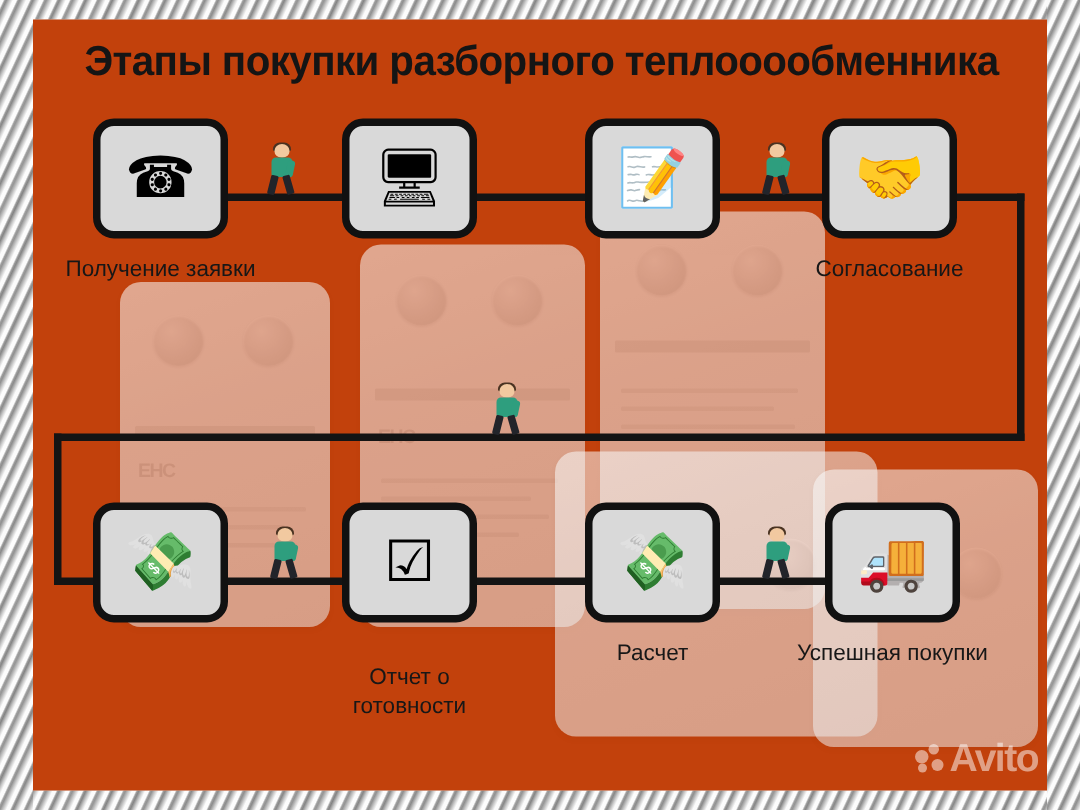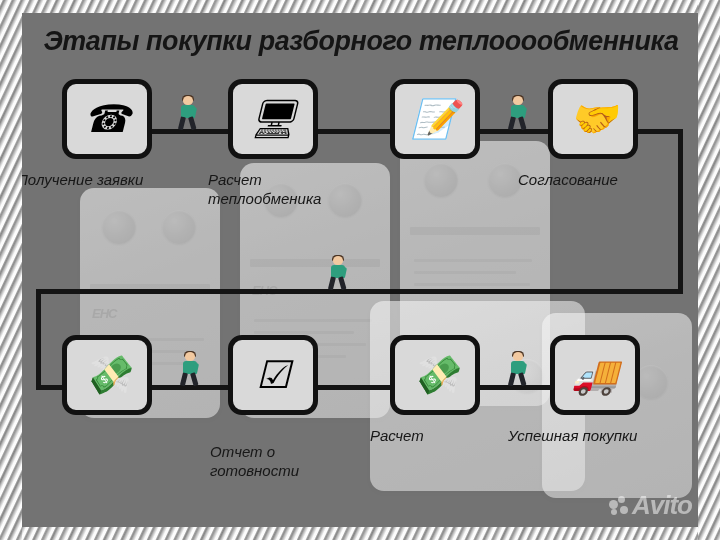--- a/index.html
+++ b/index.html
@@ -38,23 +38,22 @@
   #frame-left   { left:0;   top:0;    width:22px;  height:540px; }
   #frame-right  { left:698px; top:0;  width:22px;  height:540px; }
 
   
   #slide {
     position: absolute;
     left: 22px;
     top: 13px;
     width: 676px;
     height: 514px;
-    background: #737373;
+    background: #c2410c;
     overflow: hidden;
-    font-style: italic;
   }
 
   
   .bg-plate {
     position: absolute;
     border-radius: 14px;
     background: linear-gradient(160deg, #fafafa 0%, #f0f0f0 40%, #e9e9e9 100%);
     box-shadow: 0 2px 6px rgba(0,0,0,0.05);
     opacity: 0.55;
   }
@@ -127,20 +126,21 @@
     justify-content: center;
     z-index: 5;
   }
   .step-icon {
     font-size: 38px;
     line-height: 1;
     user-select: none;
   }
   .step-label {
     position: absolute;
+    text-align: center;
     font-size: 15px;
     line-height: 19px;
     color: #171717;
     z-index: 6;
     font-family: "Liberation Sans", sans-serif;
   }
 
   
   .walker {
     position: absolute;
@@ -291,21 +291,20 @@
     <div class="conn conn-h" style="left:458px; top:372px; width:70px;"></div>
 
     <div class="step-box" style="left:40px; top:66px;">
       <span class="step-icon">☎</span>
     </div>
     <div class="step-label" style="left:-5px; top:157px; width:180px;">Получение заявки</div>
 
     <div class="step-box" style="left:206px; top:66px;">
       <span class="step-icon">🖥</span>
     </div>
-    <div class="step-label" style="left:186px; top:157px; width:130px;">Расчет теплообменика</div>
 
     <div class="step-box" style="left:368px; top:66px;">
       <span class="step-icon">📝</span>
     </div>
 
     <div class="step-box" style="left:526px; top:66px;">
       <span class="step-icon">🤝</span>
     </div>
     <div class="step-label" style="left:496px; top:157px; width:150px;">Согласование</div>
 

